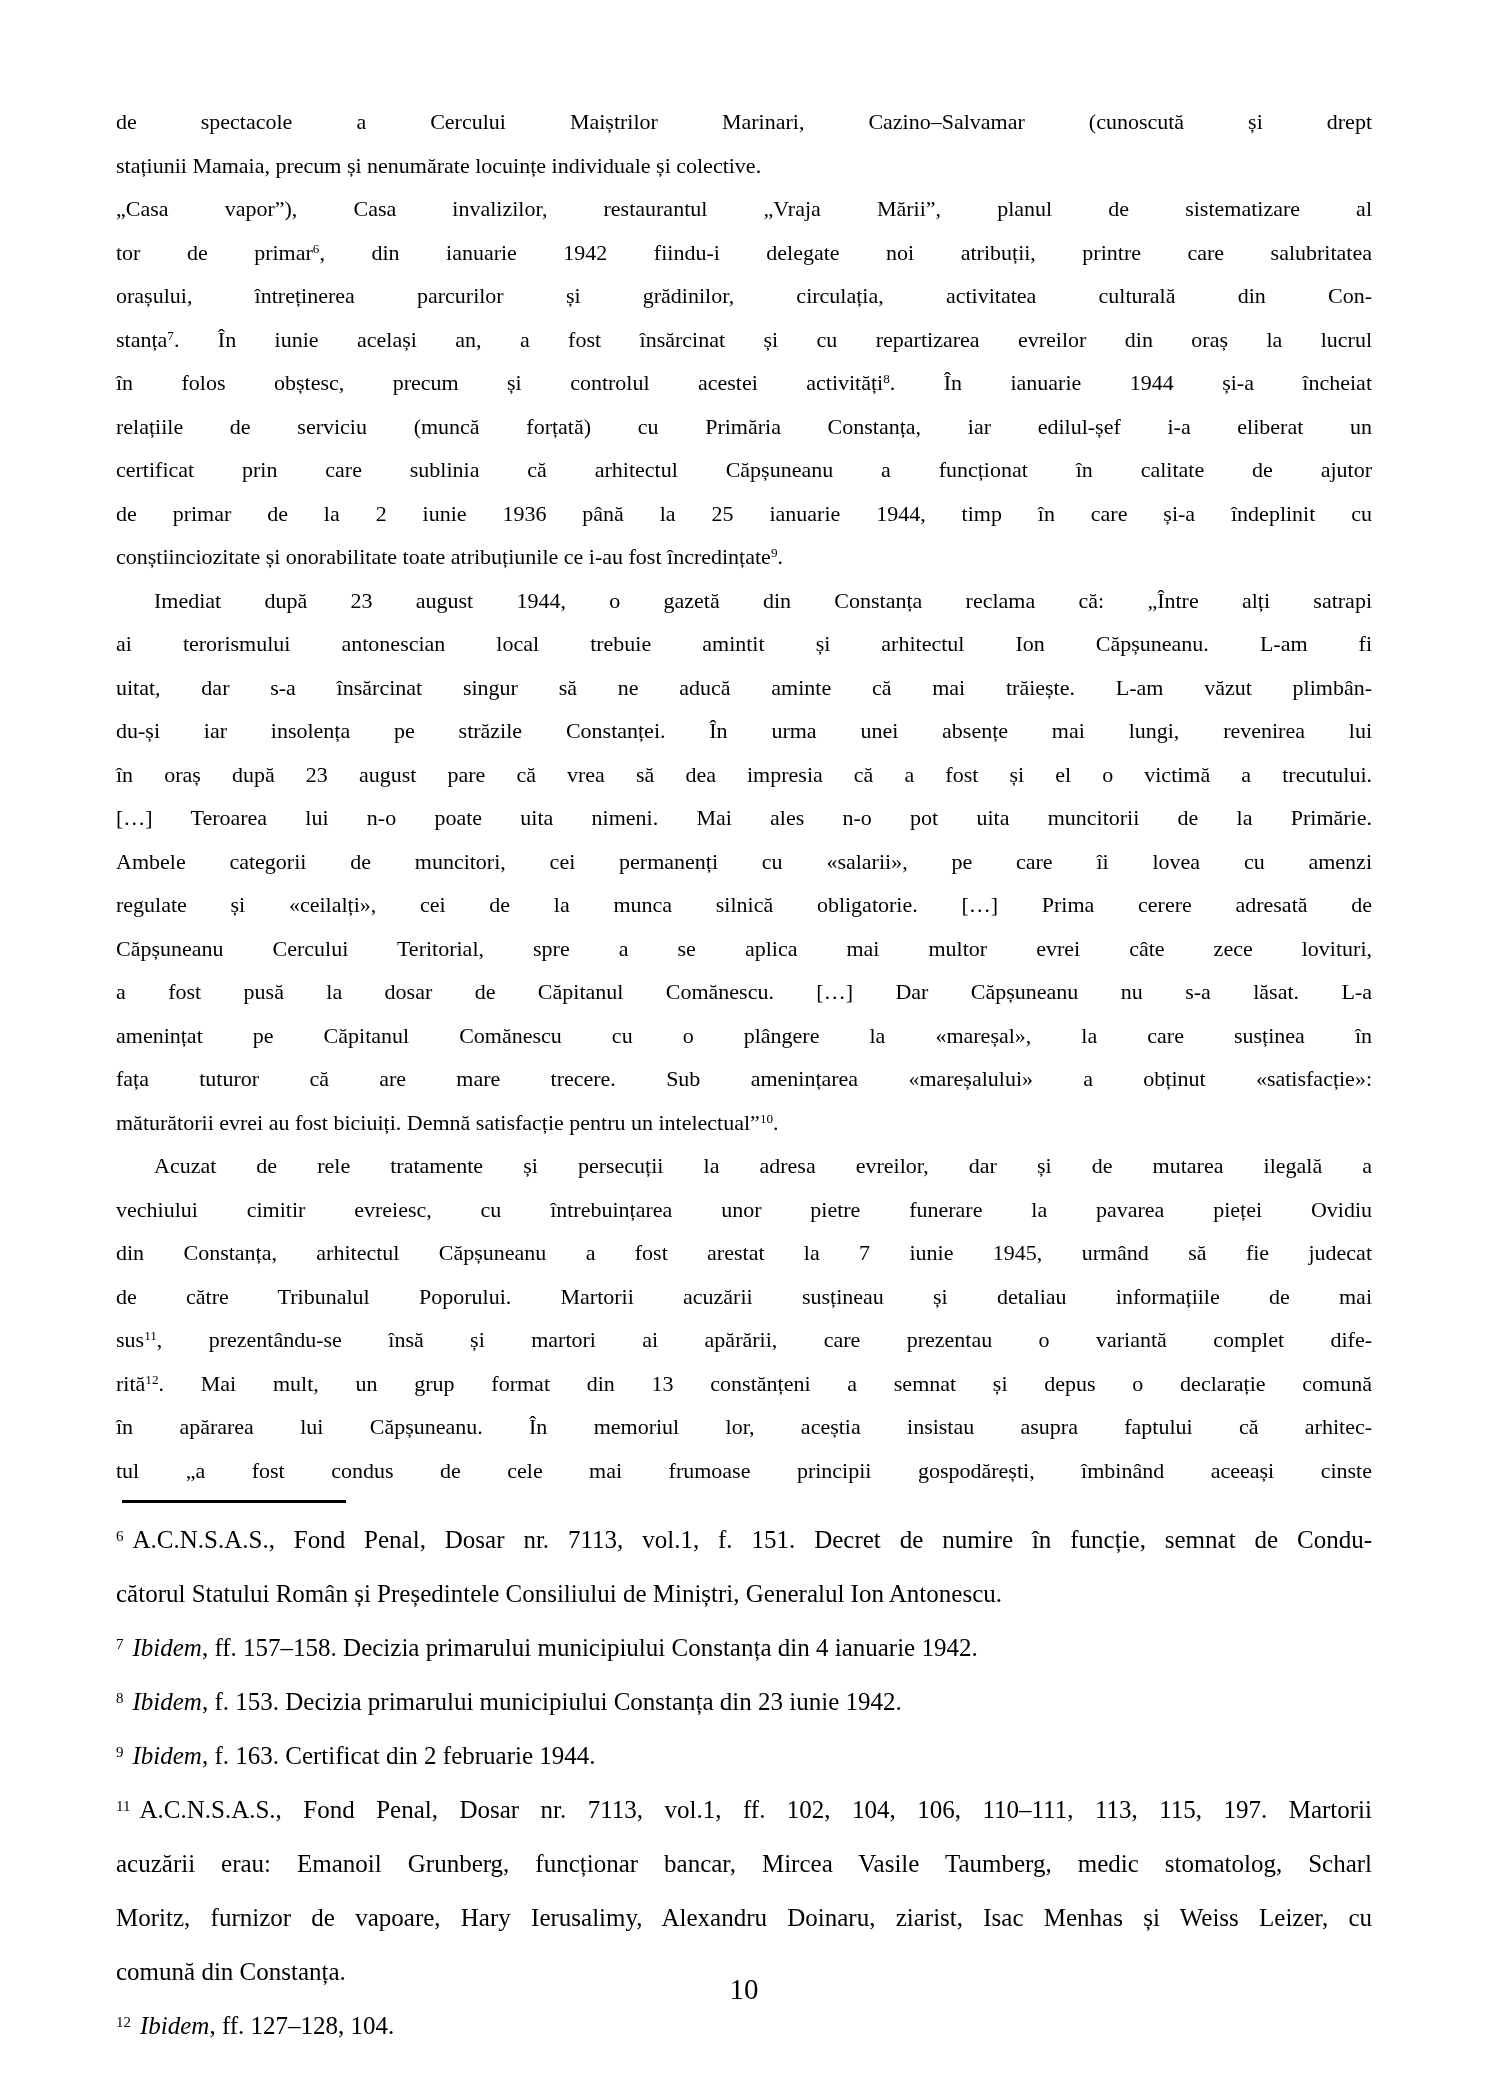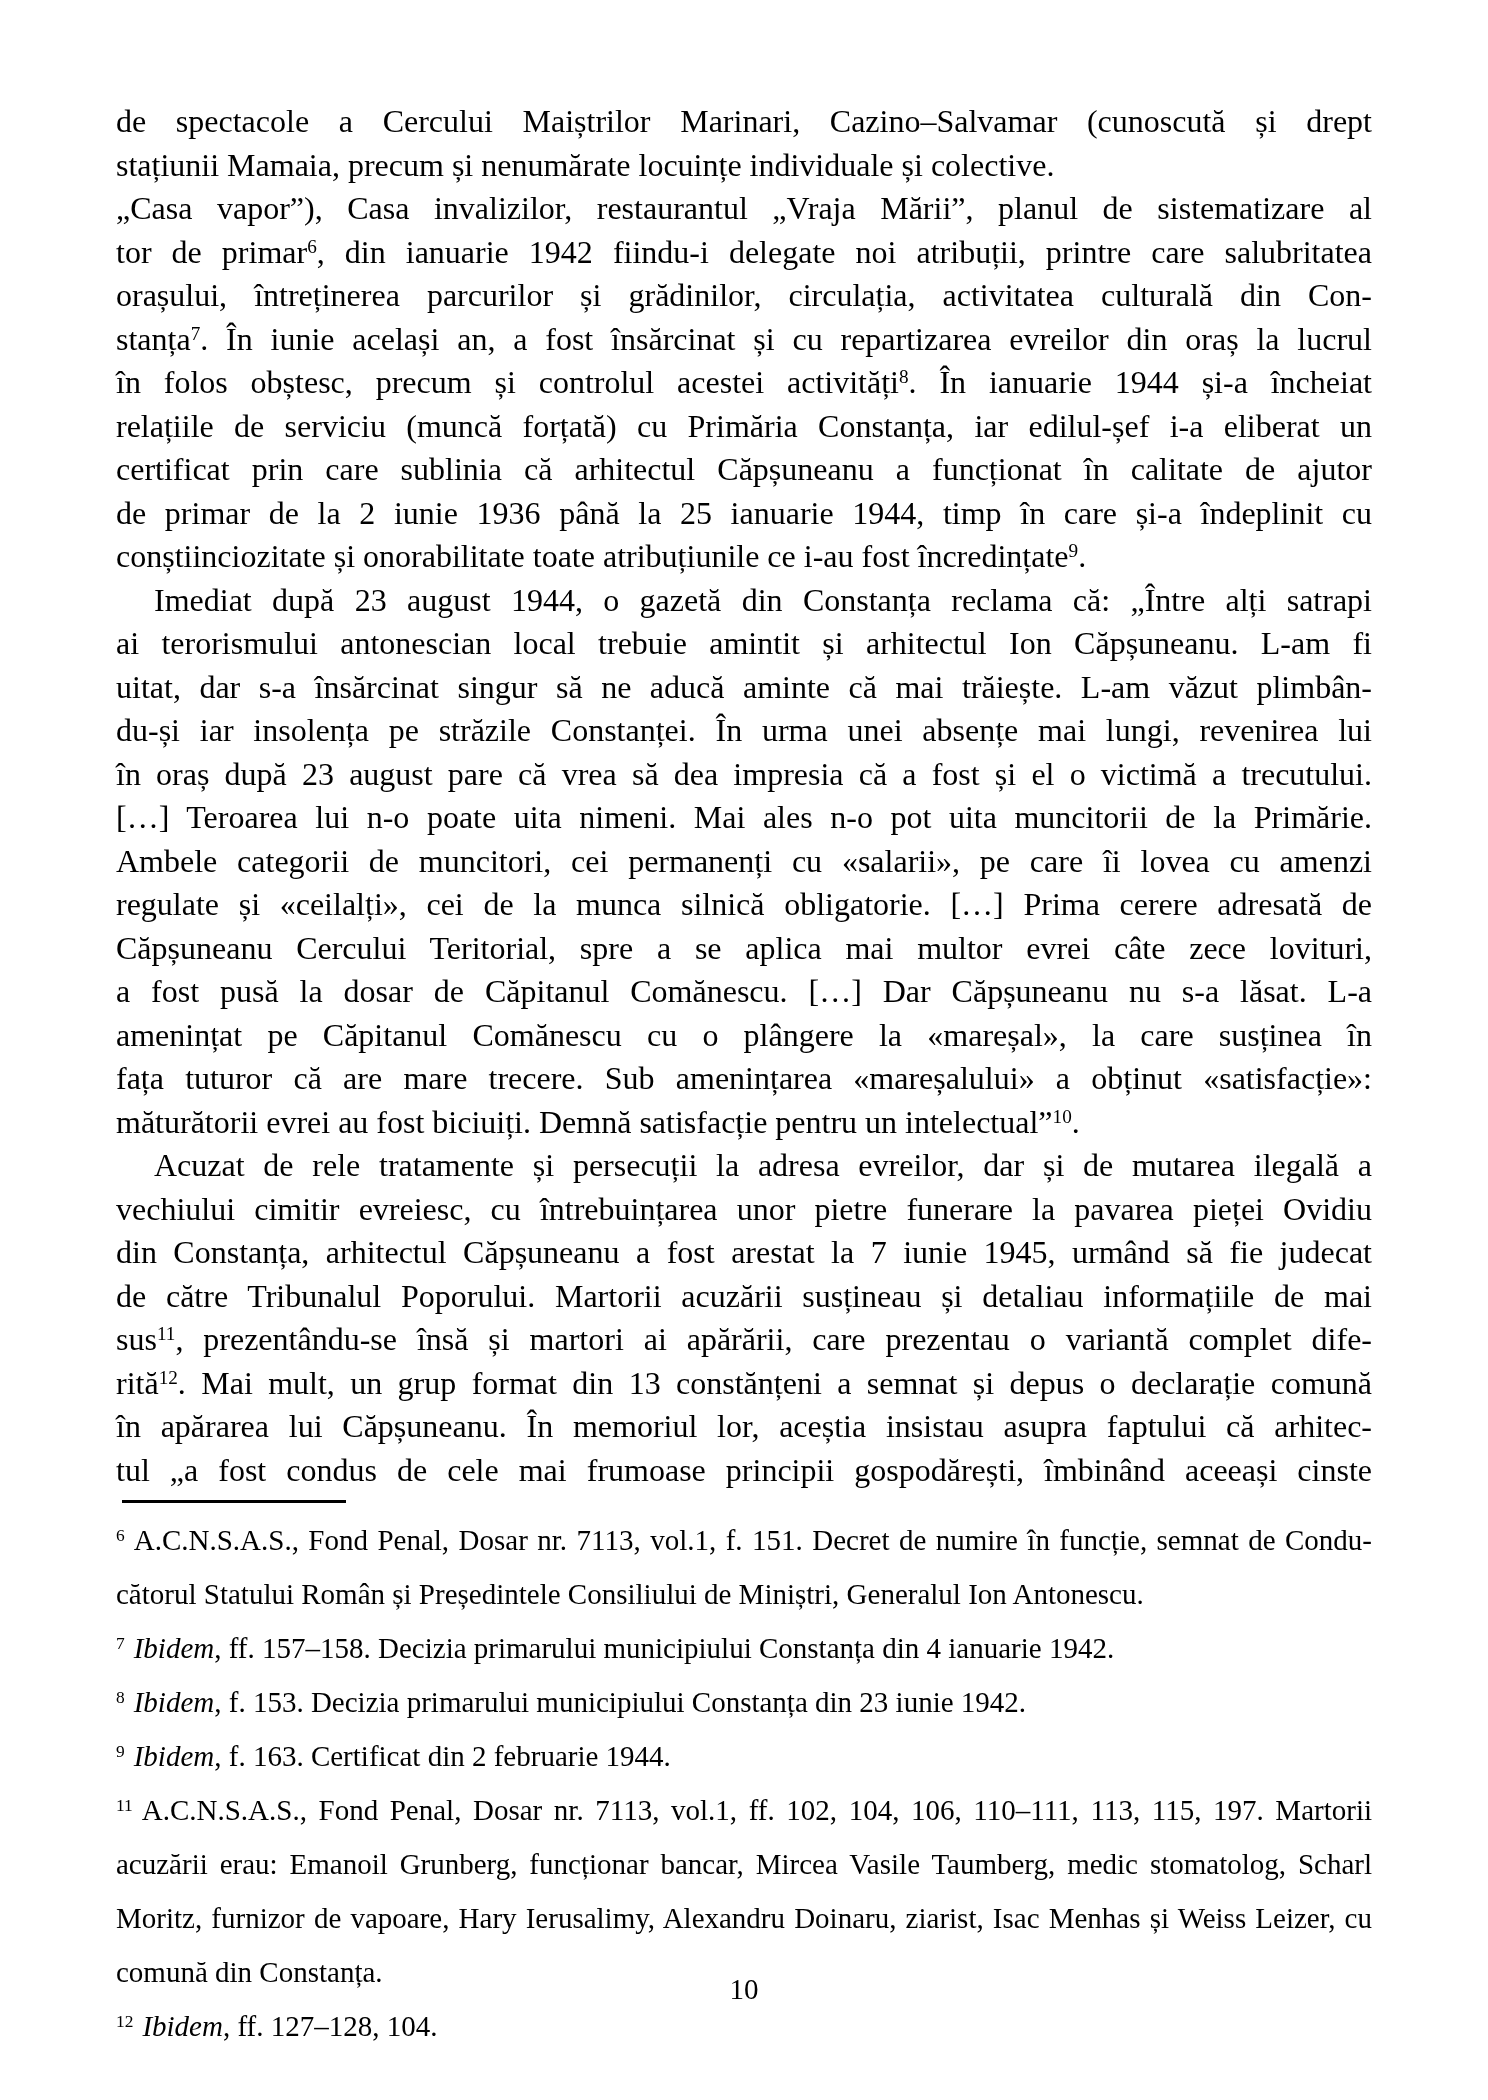--- a/index.html
+++ b/index.html
@@ -12,30 +12,30 @@
     font-family: "Liberation Serif", "DejaVu Serif", serif;
     overflow: hidden;
   }
   .content {
     position: absolute;
     left: 116px;
     top: 100px;
     width: 1256px;
   }
   .bline {
-    font-size: 32px;
+    font-size: 22px;
     line-height: 43.5px;
     text-align: justify;
     text-align-last: justify;
     white-space: normal;
   }
   .bline.last { text-align-last: auto; }
   .bline.indent { text-indent: 38px; }
   .fnline {
-    font-size: 29px;
+    font-size: 25px;
     line-height: 34px;
     text-align: justify;
     text-align-last: justify;
     margin-top: 20px;
   }
   .fnline.last { text-align-last: auto; }
   sup {
     font-size: 60%;
     line-height: 0;
     position: relative;

